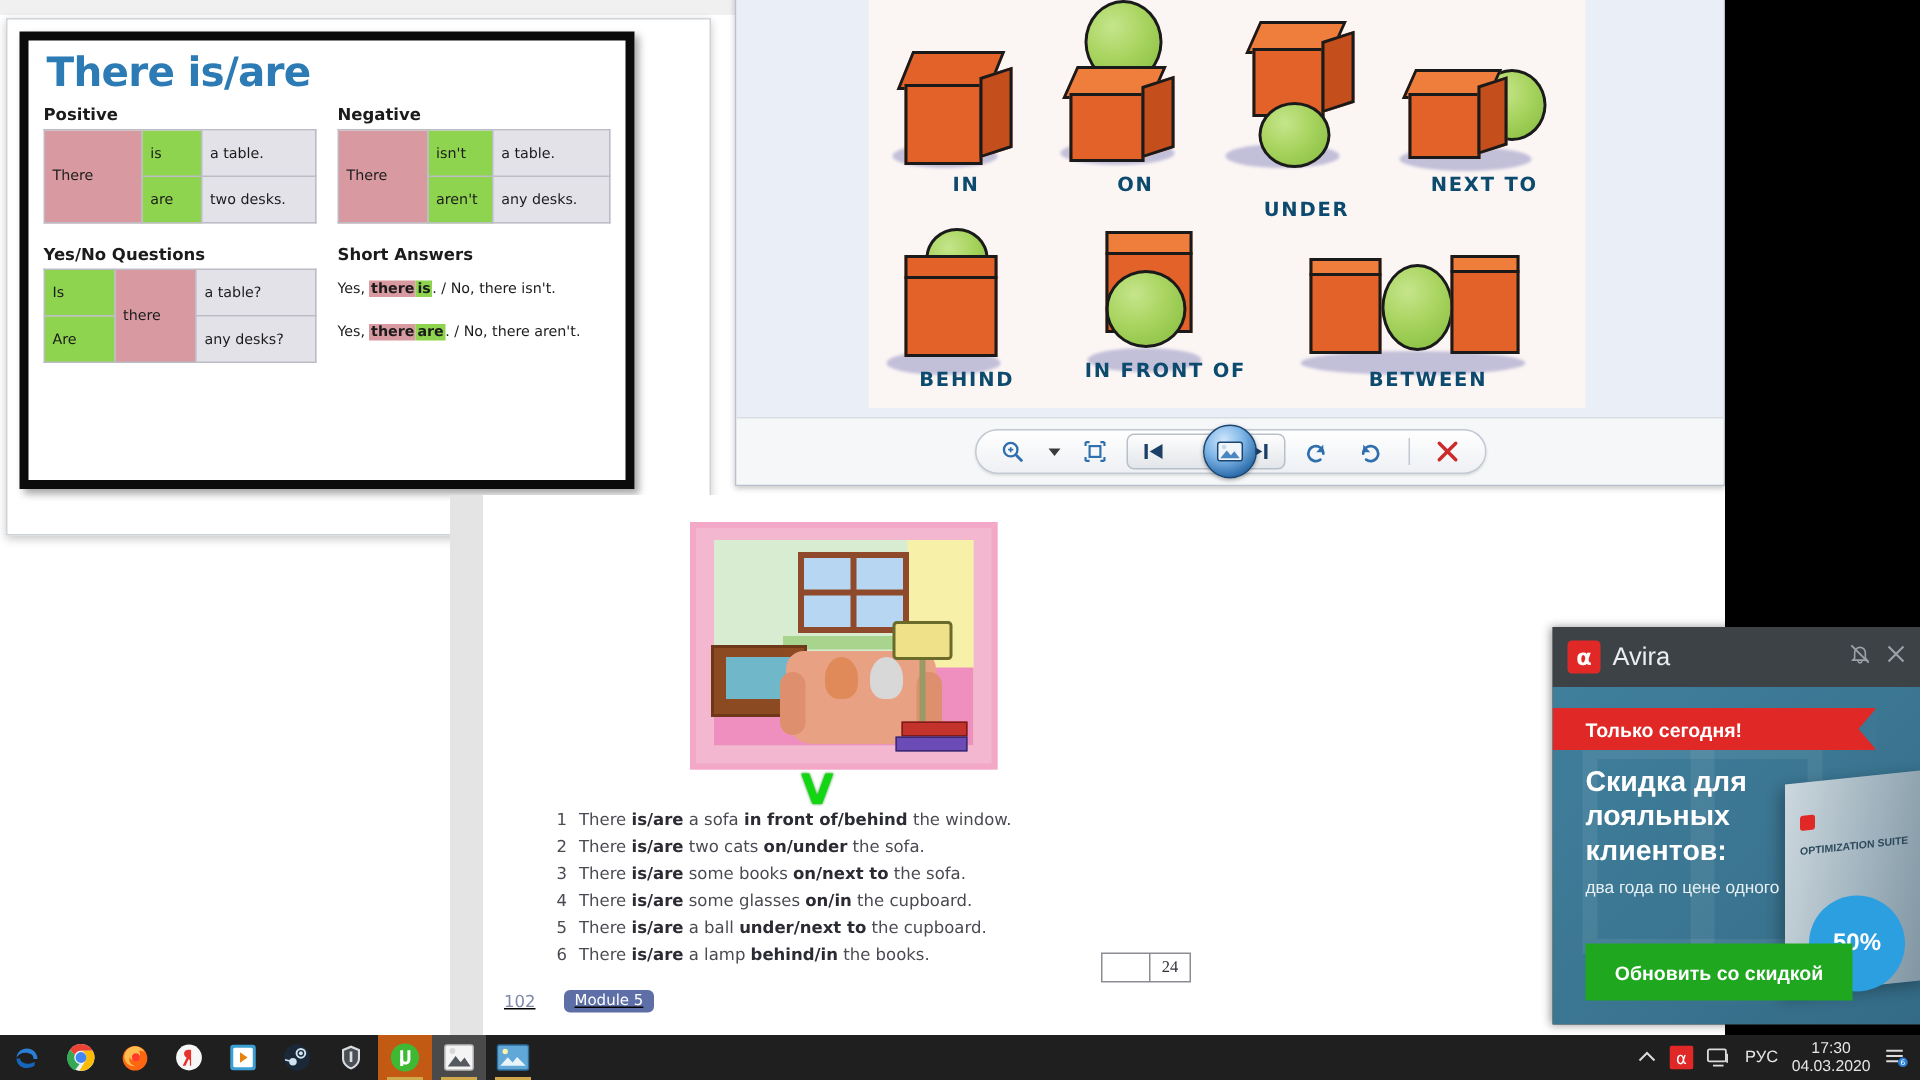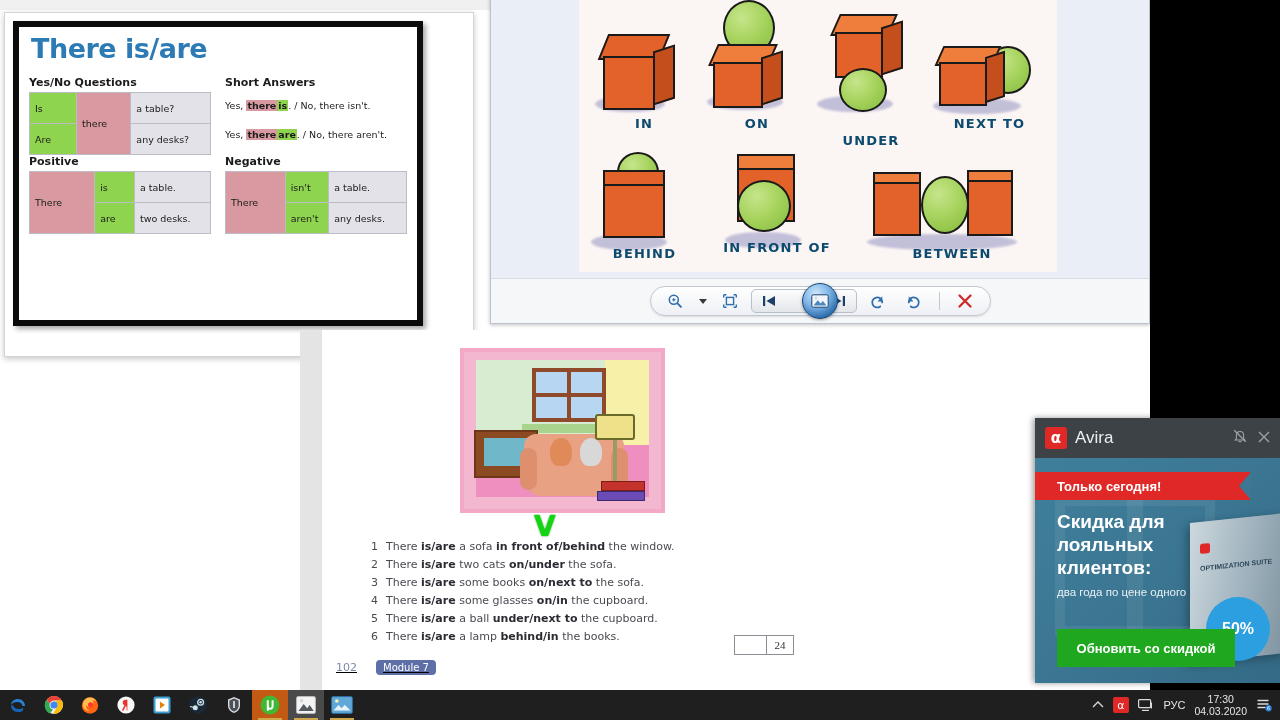--- a/index.html
+++ b/index.html
@@ -417,20 +417,56 @@
         </div>
       </div>
     </div>
   </div>
 
   <div class="gram-win">
     <div class="gram-slide">
 
       <div class="gram-title">There is/are</div>
 
+      <div class="gram-cols">
+        <div class="gram-col">
+          <div class="gram-h">Positive</div>
+          <table class="gtbl">
+            <tbody>
+                <tr>
+              <td class="c-rose" rowspan="2" style="width:36%">There</td>
+              <td class="c-green" style="width:22%">is</td>
+              <td class="c-grey">a table.</td>
+            </tr>
+            <tr>
+              <td class="c-green">are</td>
+              <td class="c-grey">two desks.</td>
+            </tr>
+          </tbody>
+            </table>
+        </div>
+
+        <div class="gram-col">
+          <div class="gram-h">Negative</div>
+          <table class="gtbl">
+            <tbody>
+                <tr>
+              <td class="c-rose" rowspan="2" style="width:33%">There</td>
+              <td class="c-green" style="width:24%">isn't</td>
+              <td class="c-grey">a table.</td>
+            </tr>
+            <tr>
+              <td class="c-green">aren't</td>
+              <td class="c-grey">any desks.</td>
+            </tr>
+          </tbody>
+            </table>
+        </div>
+      </div>
+
       <div class="gram-cols" style="margin-top:14px;">
         <div class="gram-col">
           <div class="gram-h">Yes/No Questions</div>
           <table class="gtbl">
             <tbody>
                 <tr>
               <td class="c-green" style="width:26%">Is</td>
               <td class="c-rose" rowspan="2" style="width:30%">there</td>
               <td class="c-grey">a table?</td>
             </tr>
@@ -447,56 +483,20 @@
           <div class="gram-ans">
             <span>Yes,</span>
             <span class="m-rose">there</span><span class="m-green">is</span><span>. / No, there isn't.</span>
           </div>
           <div class="gram-ans" style="margin-top:18px;">
             <span>Yes,</span>
             <span class="m-rose">there</span><span class="m-green">are</span><span>. / No, there aren't.</span>
           </div>
         </div>
       </div>
-
-      <div class="gram-cols">
-        <div class="gram-col">
-          <div class="gram-h">Positive</div>
-          <table class="gtbl">
-            <tbody>
-                <tr>
-              <td class="c-rose" rowspan="2" style="width:36%">There</td>
-              <td class="c-green" style="width:22%">is</td>
-              <td class="c-grey">a table.</td>
-            </tr>
-            <tr>
-              <td class="c-green">are</td>
-              <td class="c-grey">two desks.</td>
-            </tr>
-          </tbody>
-            </table>
-        </div>
-
-        <div class="gram-col">
-          <div class="gram-h">Negative</div>
-          <table class="gtbl">
-            <tbody>
-                <tr>
-              <td class="c-rose" rowspan="2" style="width:33%">There</td>
-              <td class="c-green" style="width:24%">isn't</td>
-              <td class="c-grey">a table.</td>
-            </tr>
-            <tr>
-              <td class="c-green">aren't</td>
-              <td class="c-grey">any desks.</td>
-            </tr>
-          </tbody>
-            </table>
-        </div>
-      </div>
     </div>
 
     <div class="resize-handle">
       <svg width="18" height="18" viewBox="0 0 18 18">
         <path d="M3.5 14.5L14.5 3.5" stroke="#3a3a3a" stroke-width="1.4"></path>
         <path d="M3.5 14.5V9.5M3.5 14.5h5" stroke="#3a3a3a" stroke-width="1.4" fill="none"></path>
         <path d="M14.5 3.5V8.5M14.5 3.5h-5" stroke="#3a3a3a" stroke-width="1.4" fill="none"></path>
       </svg>
     </div>
   </div>
@@ -554,21 +554,21 @@
       </div>
     </div>
 
     <div class="wb-score">
       <div class="blank"></div>
       <div class="num">24</div>
     </div>
 
     <div class="wb-foot">
       <span class="wb-pageno">102</span>
-      <span class="wb-module">Module 7</span>
+      <span class="wb-module">Module 5</span>
     </div>
   </div>
 
   <div class="avira">
     <div class="avira-head">
       <div class="avira-logo">α</div>
       <div class="avira-name">Avira</div>
       <div class="avira-head-icons">
         <span>
           <svg width="16" height="16" viewBox="0 0 18 18">

